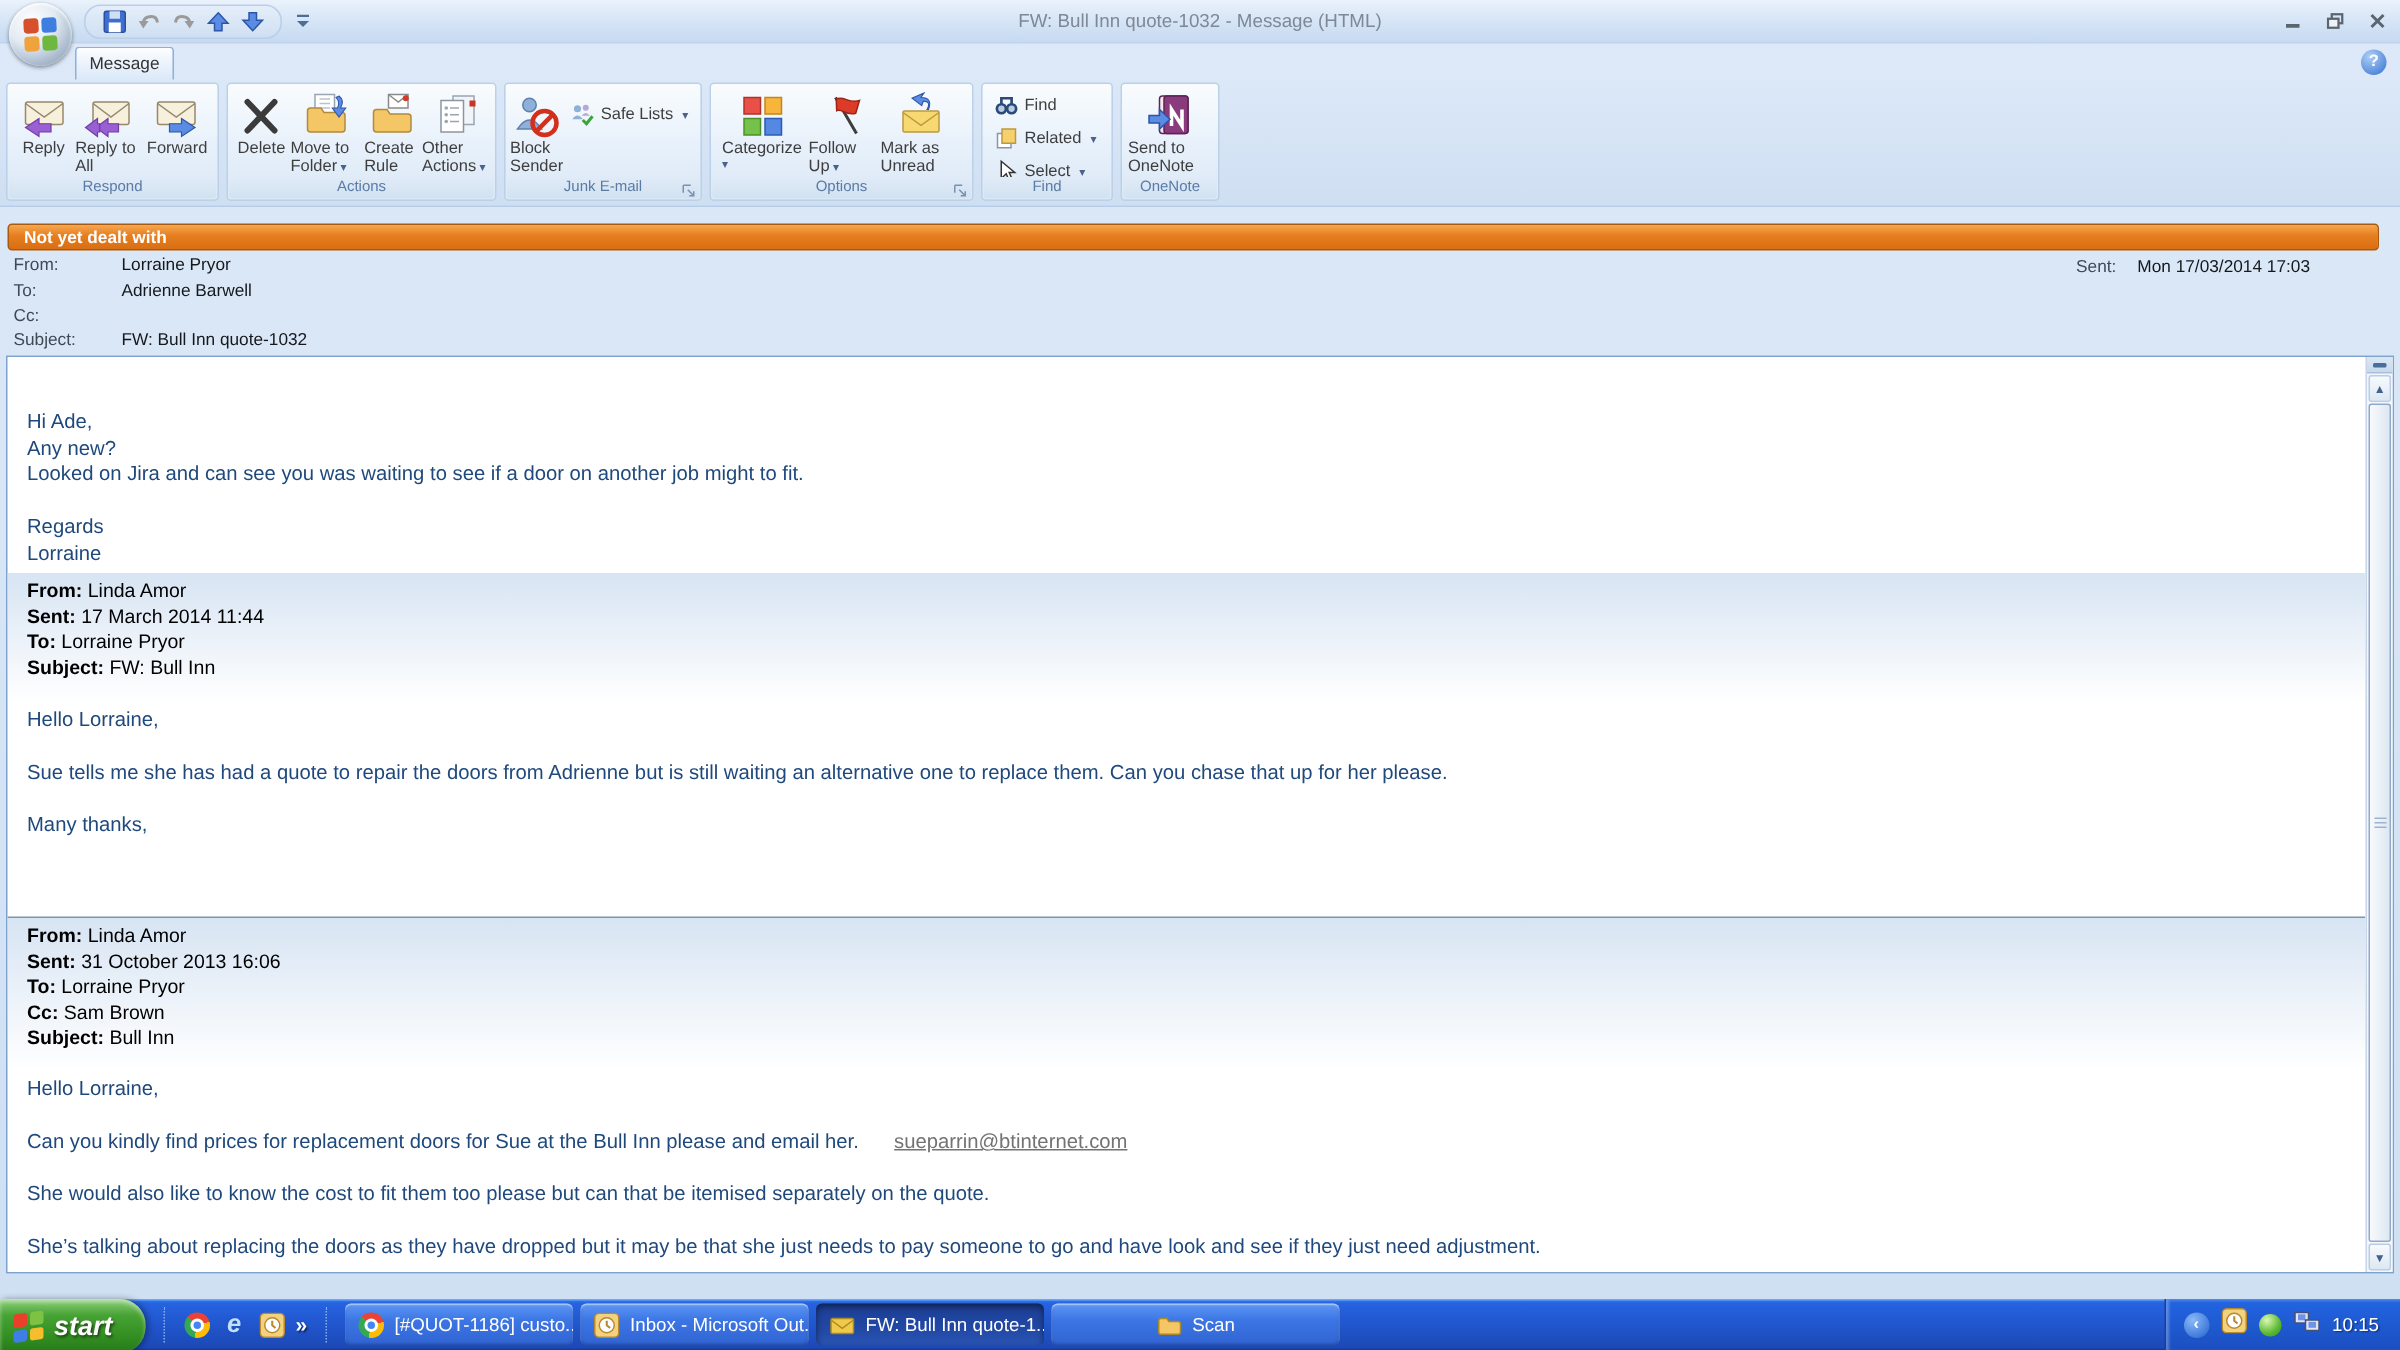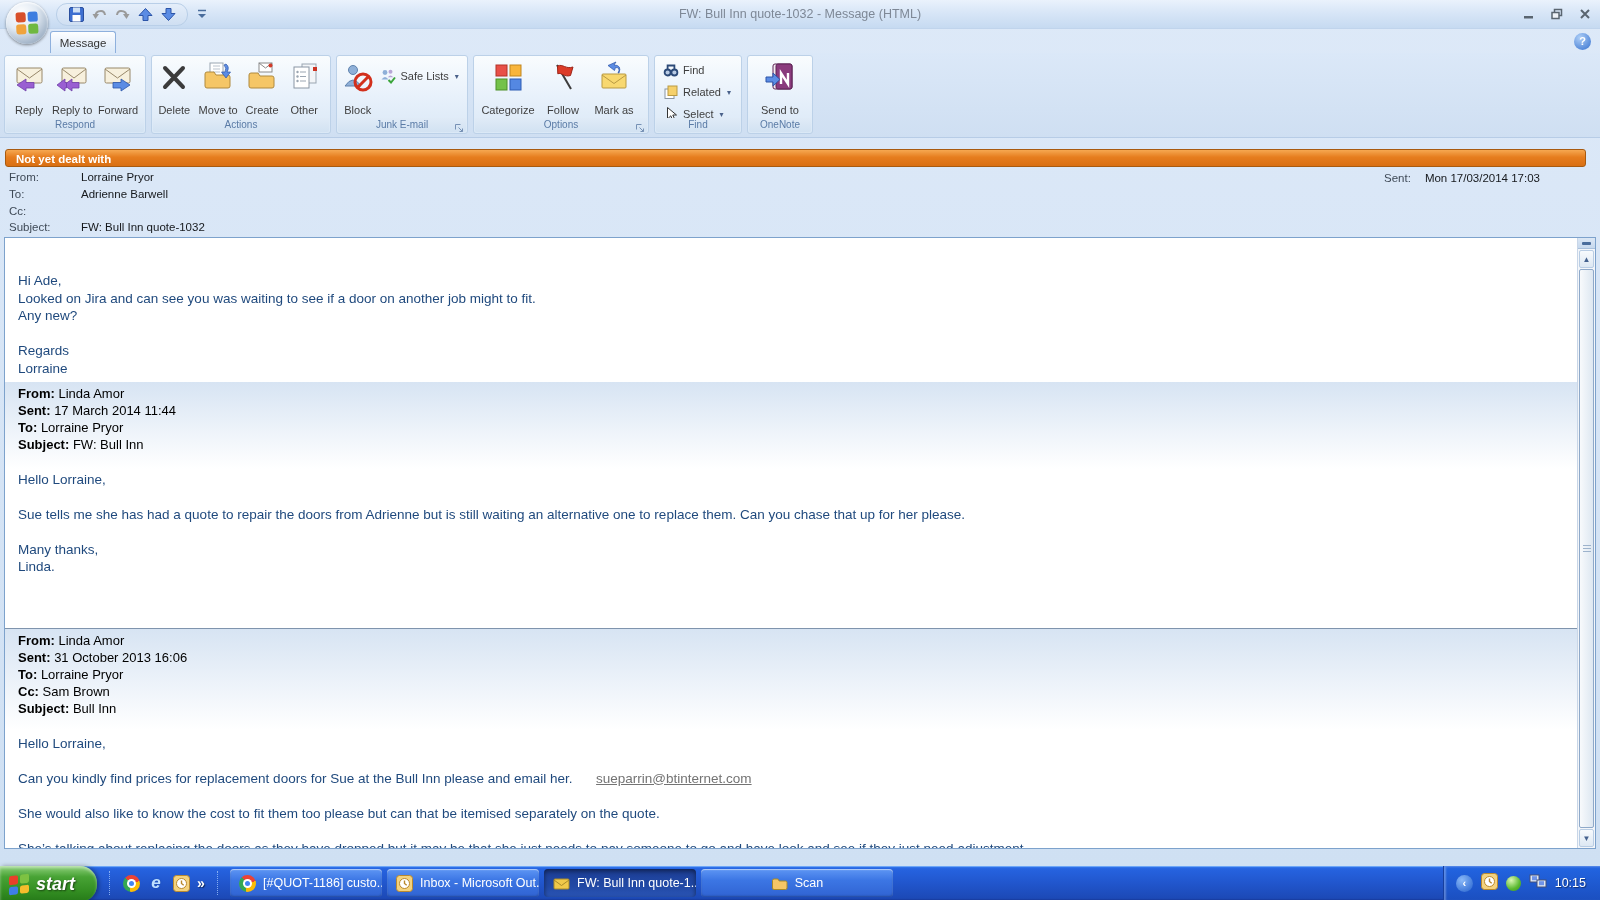--- a/index.html
+++ b/index.html
@@ -44,21 +44,21 @@
     display:flex;gap:5px;padding:2px 0 0 4px;box-sizing:border-box;}
   .rgroup{height:79px;border:1px solid #bcd1e8;border-radius:3px;position:relative;
     background:linear-gradient(#f9fcfe,#e8f1fb 52%,#dae8f6);box-sizing:border-box;}
   .glabel{position:absolute;left:1px;right:1px;bottom:1px;height:14px;font-size:10px;color:#5a7ba6;
     text-align:center;line-height:14px;background:linear-gradient(#e0ebf7,#d2e2f2);border-radius:0 0 2px 2px;}
   .dlg{position:absolute;right:2px;bottom:2px;width:11px;height:11px;}
   .gbody{display:flex;align-items:flex-start;padding:3px 3px 0 3px;}
   .rbtn{border-radius:3px;cursor:default;}
   .rbtn.large{display:flex;flex-direction:column;align-items:center;padding-top:2px;height:60px;box-sizing:border-box;}
   .ric{width:32px;height:32px;display:flex;align-items:center;justify-content:center;flex:none;}
-  .rlbl{font-size:11px;line-height:12px;color:#3e3e3e;text-align:center;margin-top:11px;}
+  .rlbl{font-size:11px;line-height:12px;color:#3e3e3e;margin-top:0;}
   .menu-inline .rlbl::after{content:" \25BE";font-size:8px;color:#4a618a;}
   .menu-below .rlbl::after{content:"\25BE";display:block;font-size:8px;line-height:9px;color:#4a618a;}
   .rbtn.small{display:flex;align-items:center;gap:4px;height:20px;padding:0 5px;font-size:11px;color:#3e3e3e;white-space:nowrap;}
   .rbtn.small .sic{width:16px;height:16px;flex:none;display:flex;align-items:center;justify-content:center;}
   .rbtn.small.menu-inline::after{content:"\25BE";font-size:8px;color:#4a618a;margin-left:2px;}
   .rbtn.disabled{color:#9aa4ad;}
   .smallcol{display:flex;flex-direction:row;gap:5px;margin-top:7px;}
 
   
   .infobar{position:absolute;top:149px;left:5px;right:14px;height:18px;border-radius:3px;
@@ -461,39 +461,38 @@
     </div>
     <div class="mh-row" style="top:51px;">
       <span class="mh-label">Subject:</span>
       <span class="mh-value">FW: Bull Inn  quote-1032</span>
     </div>
   </div>
 
   <div class="bodywrap">
     <div class="bodycontent">
       <div class="ln">Hi Ade,</div>
+      <div class="ln">Any new?</div>
       <div class="ln">Looked on Jira and can see you was waiting to see if a door on another job might to fit.</div>
-      <div class="ln">Any new?</div>
       <div class="blank"></div>
       <div class="ln">Regards</div>
       <div class="ln">Lorraine</div>
 
       <div class="qblock">
         <div class="qhdr"><b>From:</b> <span>Linda Amor</span></div>
         <div class="qhdr"><b>Sent:</b> <span>17 March 2014 11:44</span></div>
         <div class="qhdr"><b>To:</b> <span>Lorraine Pryor</span></div>
         <div class="qhdr"><b>Subject:</b> <span>FW: Bull Inn</span></div>
         <div class="blank"></div>
         <div class="ln">Hello Lorraine,</div>
       </div>
       <div class="blank"></div>
       <div class="ln">Sue tells me she has had a quote to repair the doors from Adrienne but is still waiting an alternative one to replace them.  Can you chase that up for her please.</div>
       <div class="blank"></div>
       <div class="ln">Many thanks,</div>
-      <div class="ln">Linda.</div>
       <div class="blank"></div>
       <div class="blank"></div>
       <div class="blank"></div>
 
       <div class="qblock q2">
         <div class="qhdr"><b>From:</b> <span>Linda Amor</span></div>
         <div class="qhdr"><b>Sent:</b> <span>31 October 2013 16:06</span></div>
         <div class="qhdr"><b>To:</b> <span>Lorraine Pryor</span></div>
         <div class="qhdr"><b>Cc:</b> <span>Sam Brown</span></div>
         <div class="qhdr"><b>Subject:</b> <span>Bull Inn</span></div>

